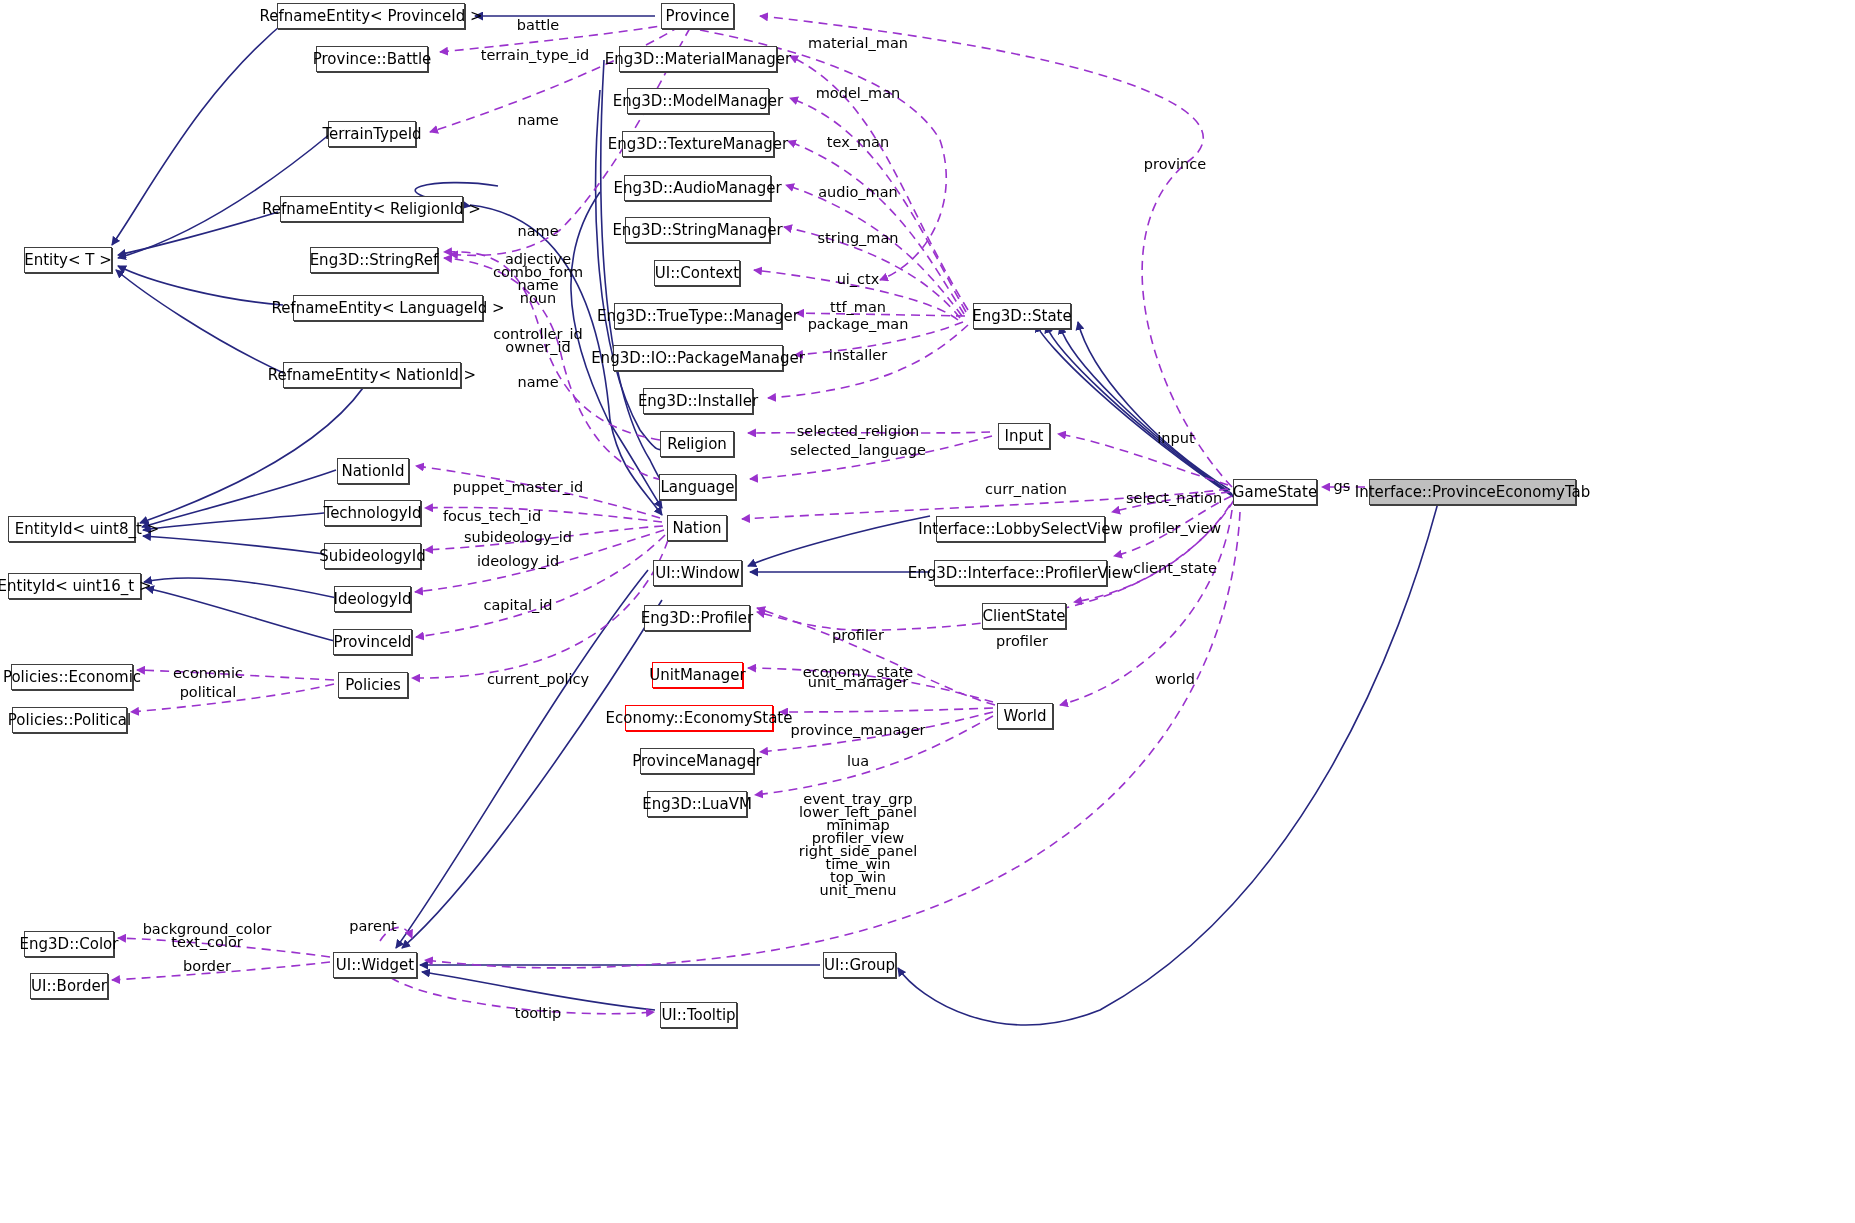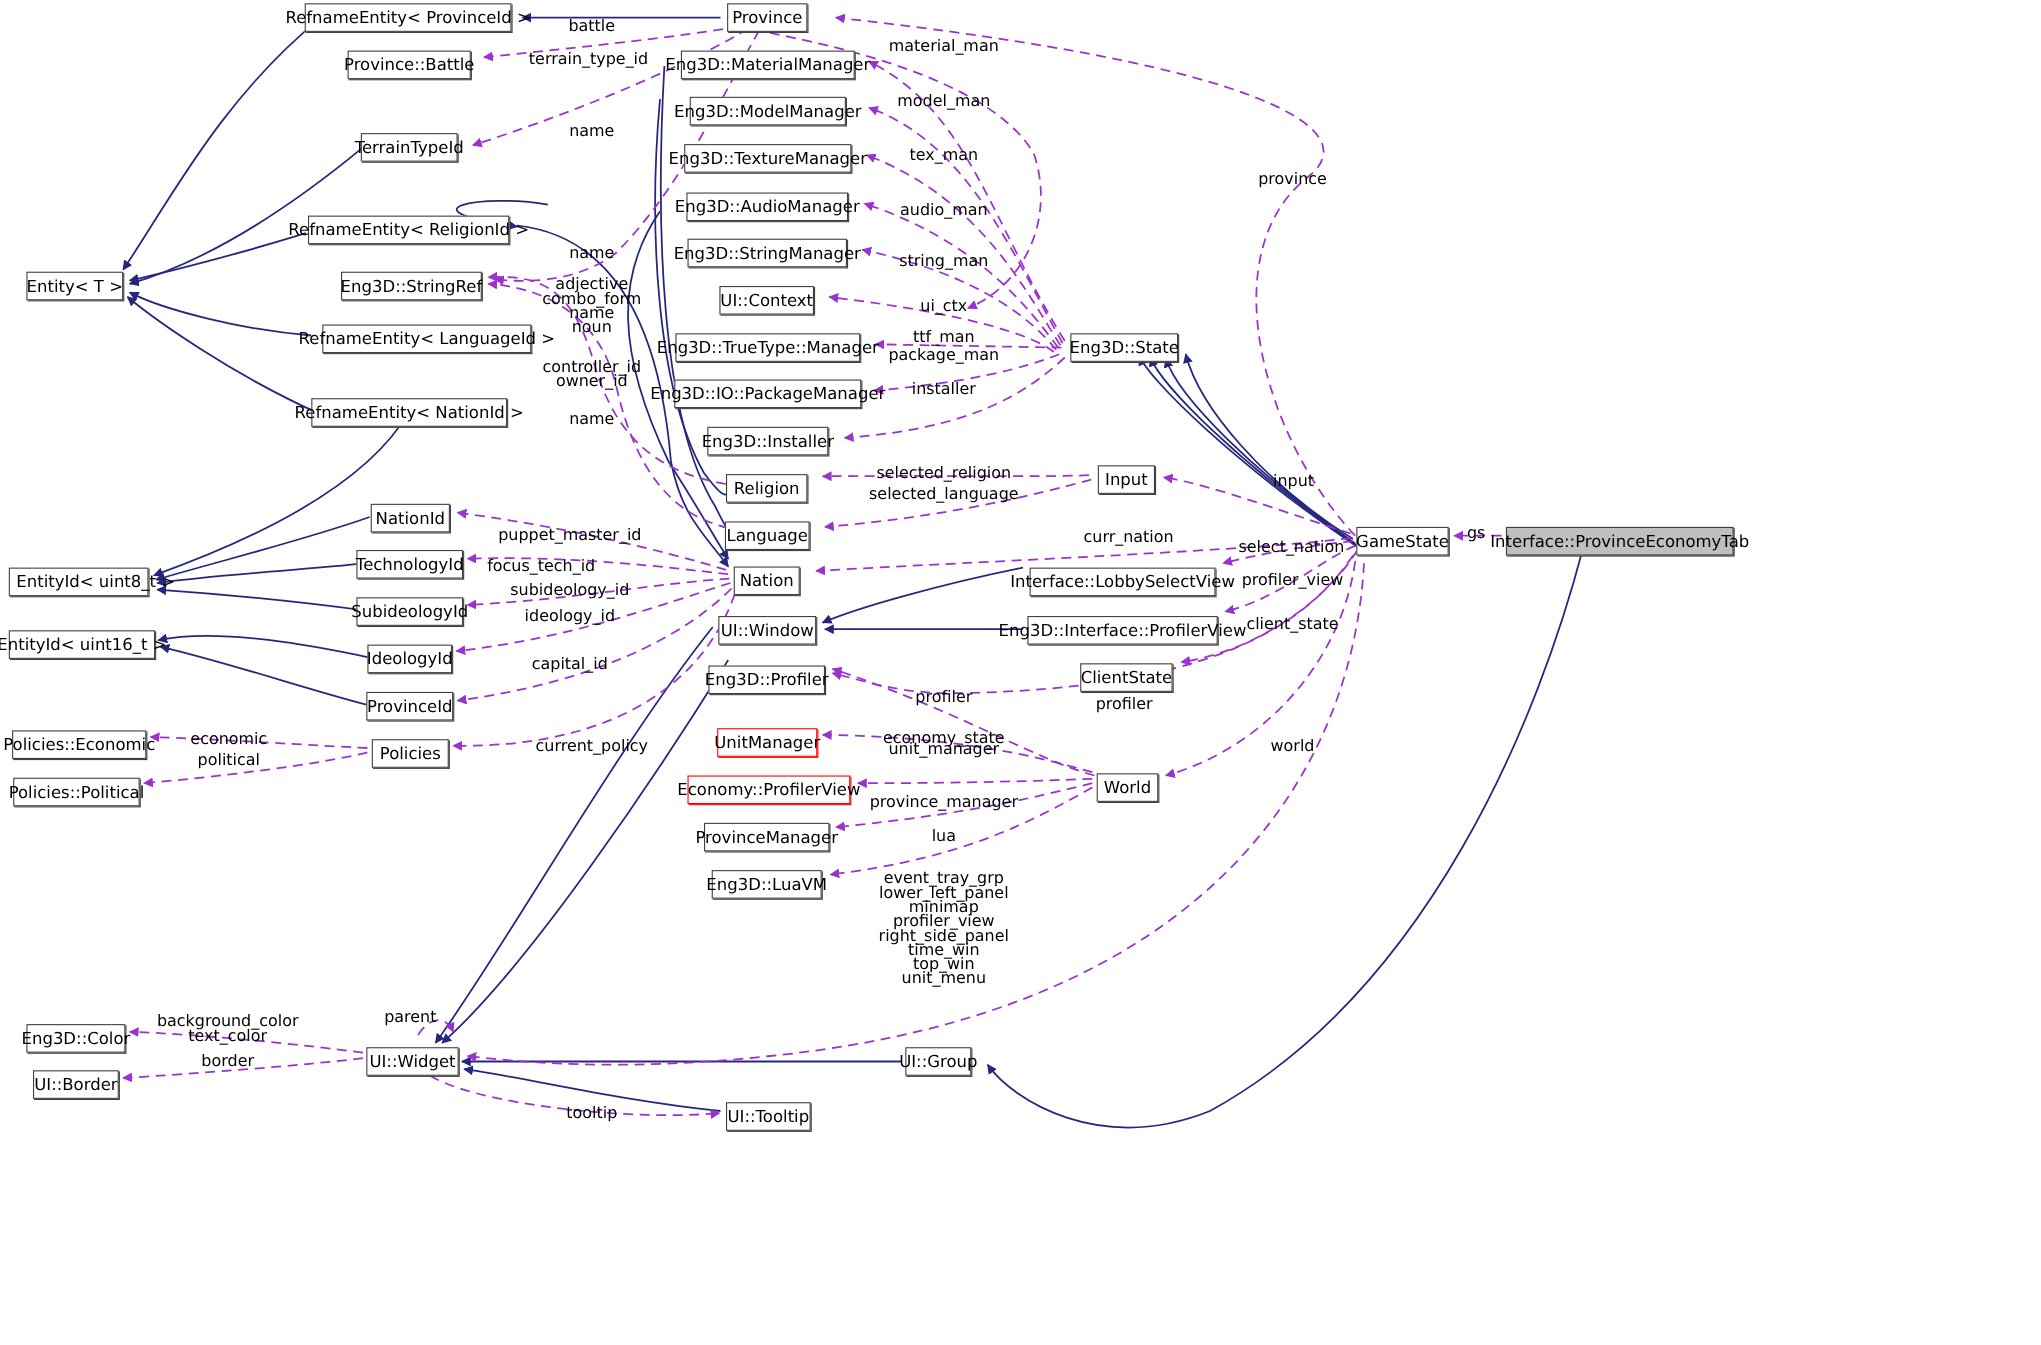--- a/index.html
+++ b/index.html
@@ -280,38 +280,38 @@
       <div class="node" style="left: 338px; top: 672px; width: 70px;">
         <span>Policies</span>
       </div>
       <div class="node redborder" style="left: 652px; top: 662px; width: 91px;">
         <span>UnitManager</span>
       </div>
       <div class="node" style="left: 12px; top: 707px; width: 115px;">
         <span>Policies::Political</span>
       </div>
       <div class="node redborder" style="left: 625px; top: 705px; width: 148px;">
-        <span>Economy::ProfilerView</span>
+        <span>Economy::EconomyState</span>
       </div>
       <div class="node" style="left: 997px; top: 703px; width: 56px;">
         <span>World</span>
       </div>
       <div class="node" style="left: 640px; top: 748px; width: 114px;">
         <span>ProvinceManager</span>
       </div>
       <div class="node" style="left: 647px; top: 791px; width: 100px;">
         <span>Eng3D::LuaVM</span>
       </div>
       <div class="node" style="left: 24px; top: 931px; width: 90px;">
         <span>Eng3D::Color</span>
       </div>
       <div class="node" style="left: 333px; top: 952px; width: 84px;">
         <span>UI::Widget</span>
       </div>
-      <div class="node" style="left: 823px; top: 952px; width: 60px;">
+      <div class="node" style="left: 823px; top: 952px; width: 73px;">
         <span>UI::Group</span>
       </div>
       <div class="node" style="left: 30px; top: 973px; width: 78px;">
         <span>UI::Border</span>
       </div>
       <div class="node" style="left: 660px; top: 1002px; width: 77px;">
         <span>UI::Tooltip</span>
       </div>
     </div>
 

